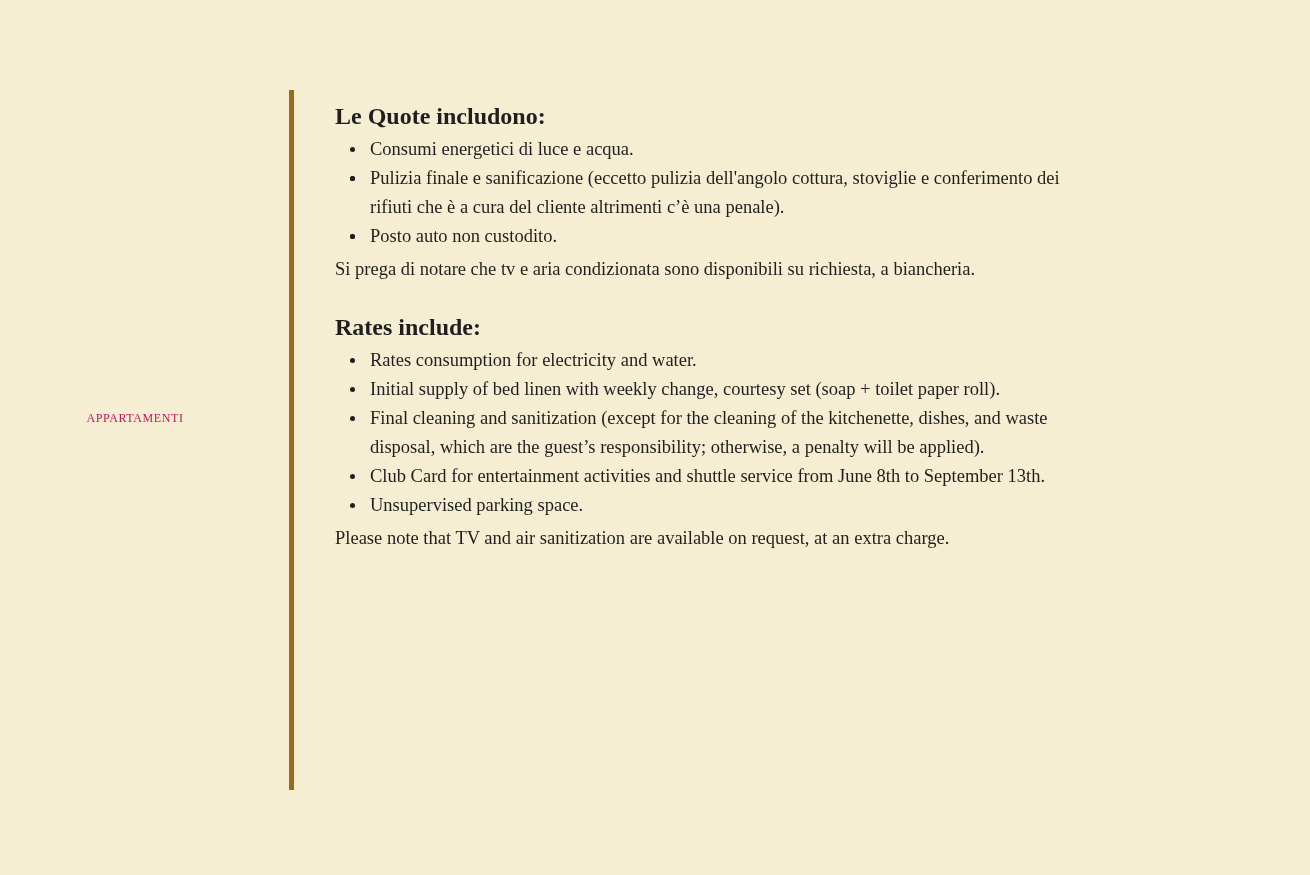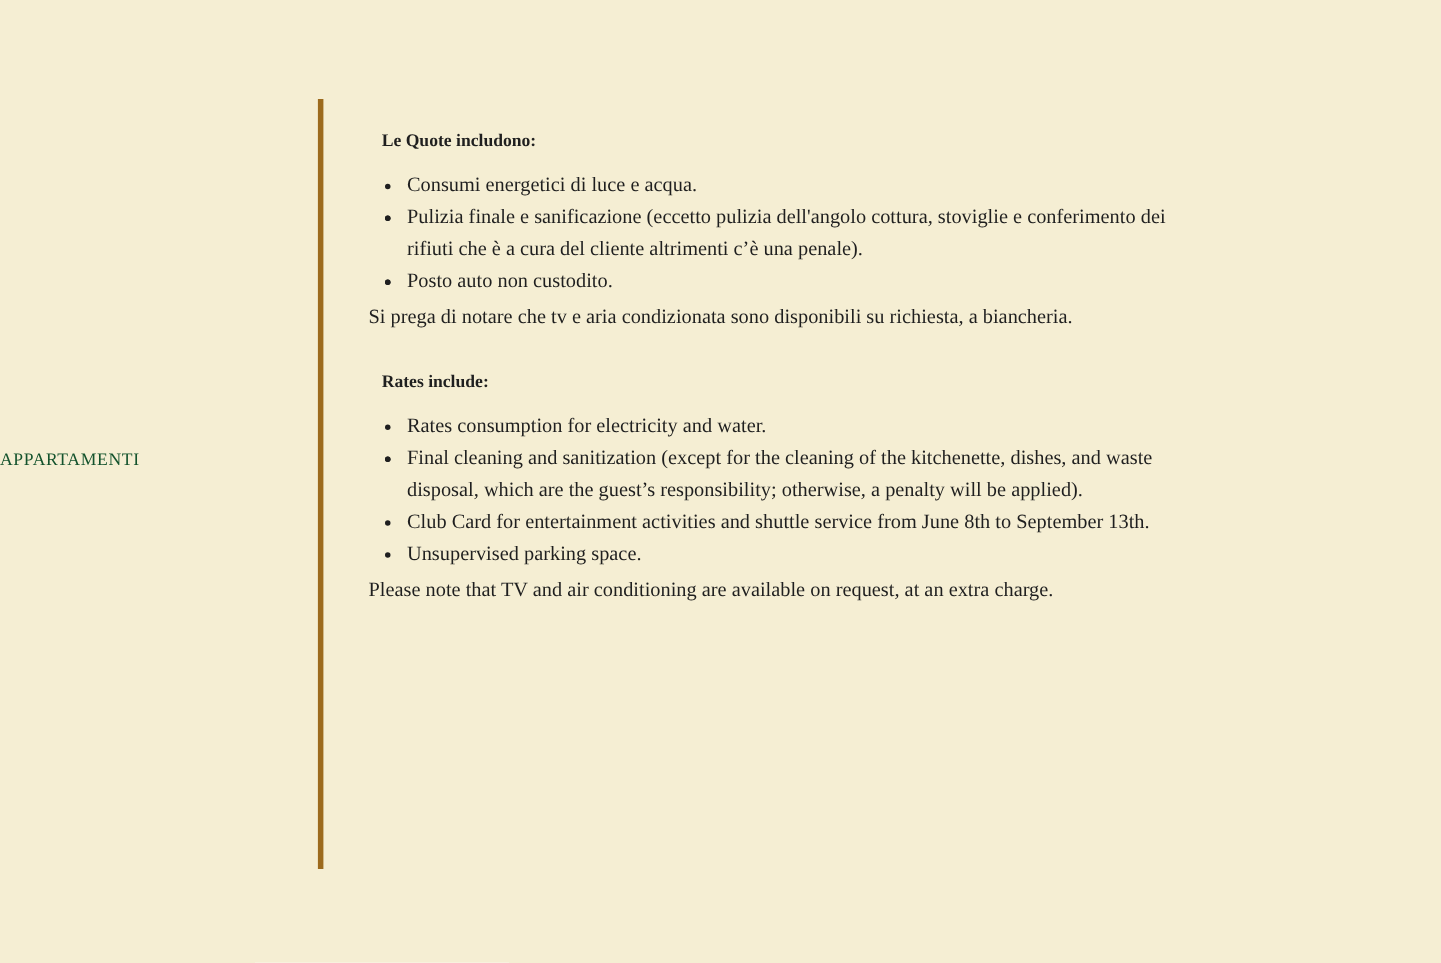--- a/index.html
+++ b/index.html
@@ -10,44 +10,45 @@
     background: #f5eed3;
     font-family: "Liberation Serif", serif;
     color: #1f1f1f;
     overflow: hidden;
   }
   .side-label {
     position: absolute;
     left: 0;
     top: 409px;
     width: 270px;
-    font-size: 16px;
+    text-align: center;
+    font-size: 12px;
     line-height: 19.5px;
     letter-spacing: 0.6px;
-    color: #14532d;
+    color: #be185d;
   }
   .divider {
     position: absolute;
     left: 289px;
     top: 90px;
     width: 5px;
     height: 700px;
     background: #9c6a1d;
   }
   .content {
     position: absolute;
     left: 335px;
     top: 102px;
     width: 766px;
     font-size: 18.5px;
     line-height: 29px;
   }
   .section-heading {
-    margin: 12px;
-    font-size: 16px;
+    margin: 0;
+    font-size: 24px;
     font-weight: bold;
     line-height: 29px;
   }
   .bullet-list {
     list-style: none;
     margin: 4px;
     padding: 0;
   }
   .bullet-list li {
     position: relative;
@@ -109,31 +110,32 @@
 
     <div class="section section-english">
       <h2 class="section-heading">Rates include:</h2>
       <ul class="bullet-list">
         <li>
           <span class="bullet-dot"></span>
           <span>Rates consumption for electricity and water.</span>
         </li>
         <li>
           <span class="bullet-dot"></span>
+          <span>Initial supply of bed linen with weekly change, courtesy set (soap + toilet paper roll).</span>
         </li>
         <li>
           <span class="bullet-dot"></span>
           <span>Final cleaning and sanitization (except for the cleaning of the kitchenette, dishes, and waste disposal, which are the guest’s responsibility; otherwise, a penalty will be applied).</span>
         </li>
         <li>
           <span class="bullet-dot"></span>
           <span>Club Card for entertainment activities and shuttle service from June 8th to September 13th.</span>
         </li>
         <li>
           <span class="bullet-dot"></span>
           <span>Unsupervised parking space.</span>
         </li>
       </ul>
-      <p class="note">Please note that TV and air conditioning are available on request, at an extra charge.</p>
+      <p class="note">Please note that TV and air sanitization are available on request, at an extra charge.</p>
     </div>
 
   </div>
 </div>
 
 </body></html>

